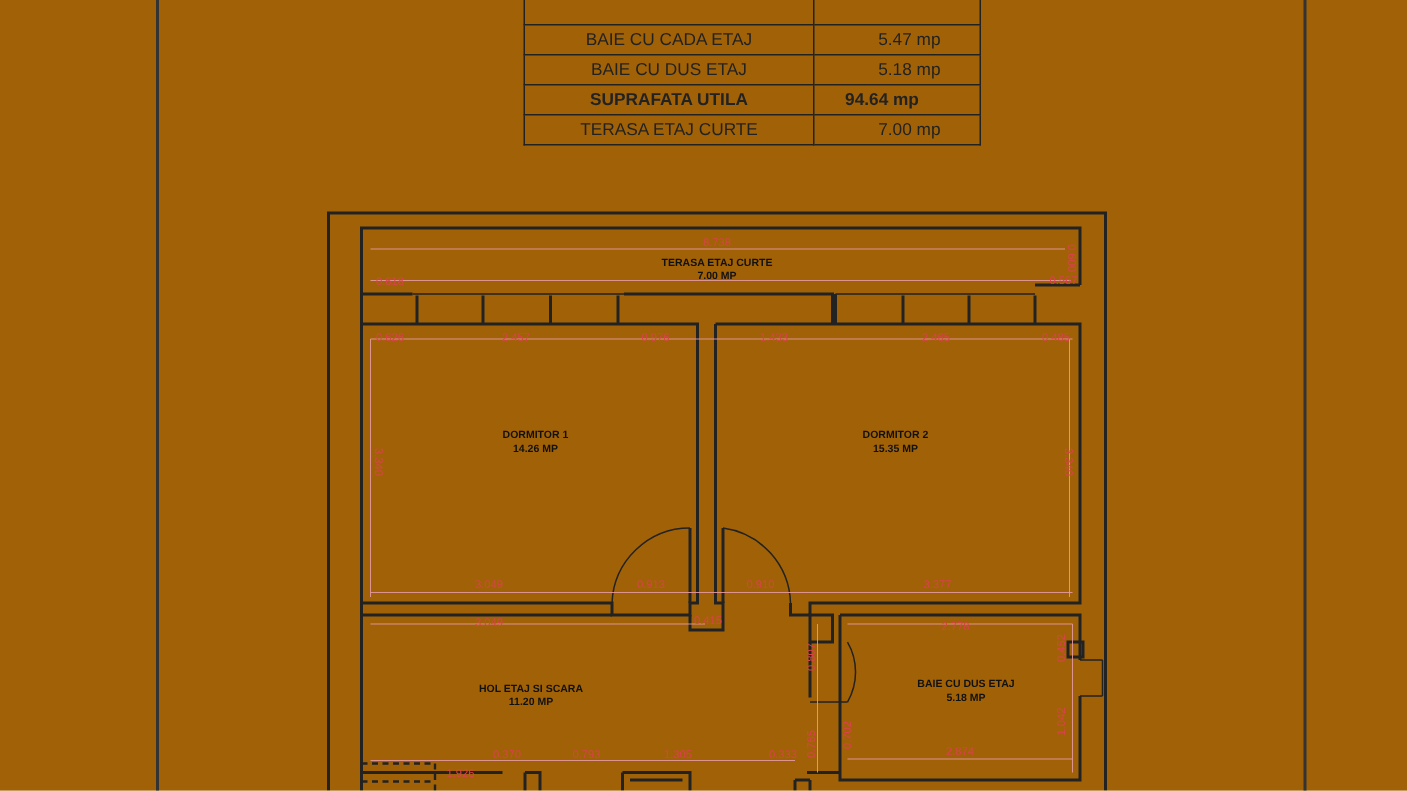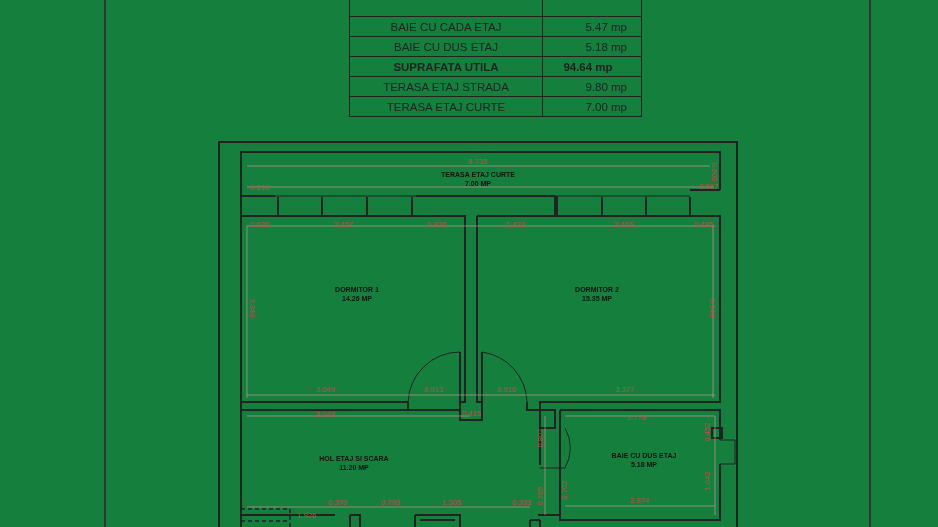--- a/index.html
+++ b/index.html
@@ -1,22 +1,22 @@
 <!DOCTYPE html>
 <html><head>
 <meta charset="utf-8">
 <style>
   html,body{margin:0;padding:0;background:#fff;}
   body{width:938px;height:527px;overflow:hidden;position:relative;font-family:"Liberation Sans",sans-serif;}
-  .page{position:absolute;left:0;top:0;width:938px;height:527px;background:#15803d;}
+  .page{position:absolute;left:0;top:0;width:938px;height:527px;background:#a16207;}
   .frame-line{position:absolute;top:0;width:2px;height:527px;background:#333;}
   table.area-table{position:absolute;left:349px;top:-4px;border-collapse:collapse;font-family:"Liberation Sans",sans-serif;font-size:11.5px;color:#222;}
   table.area-table td{border:1.5px solid #222;height:19px;padding:0 6px;}
   table.area-table td.name{width:180px;text-align:center;}
-  table.area-table td.val{width:78px;text-align:right;padding-right:14px;}
+  table.area-table td.val{width:78px;text-align:right;padding-right:26px;}
   table.area-table tr.bold td{font-weight:bold;text-align:center;}
   svg.plan{position:absolute;left:0;top:0;}
   .lbl{font-family:"Liberation Sans",sans-serif;font-size:7px;font-weight:bold;fill:#111;text-anchor:middle;}
   .dim{font-family:"Liberation Sans",sans-serif;font-size:7.5px;fill:#d9434b;text-anchor:middle;}
 </style>
 </head>
 <body>
 
 <div class="page">
   <div class="frame-line" style="left:104px;"></div>
@@ -32,24 +32,20 @@
           <td class="name">BAIE CU CADA ETAJ</td>
           <td class="val">5.47 mp</td>
         </tr>
     <tr>
           <td class="name">BAIE CU DUS ETAJ</td>
           <td class="val">5.18 mp</td>
         </tr>
     <tr class="bold">
           <td class="name">SUPRAFATA UTILA</td>
           <td class="val">94.64 mp</td>
-        </tr>
-    <tr>
-          <td class="name">TERASA ETAJ STRADA</td>
-          <td class="val">9.80 mp</td>
         </tr>
     <tr>
           <td class="name">TERASA ETAJ CURTE</td>
           <td class="val">7.00 mp</td>
         </tr>
   </tbody>
     </table>
 
   <svg class="plan" width="938" height="527" viewBox="0 0 938 527">
     <g fill="none" stroke="#222" stroke-width="2">

